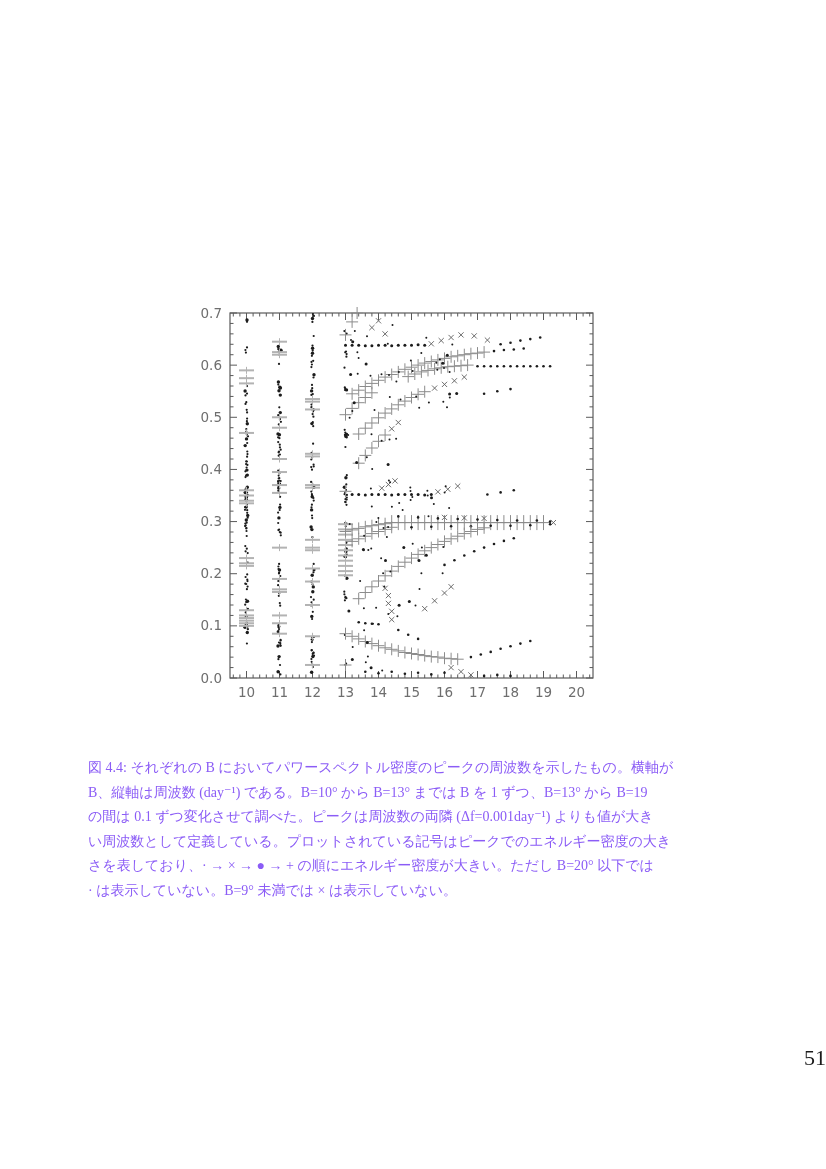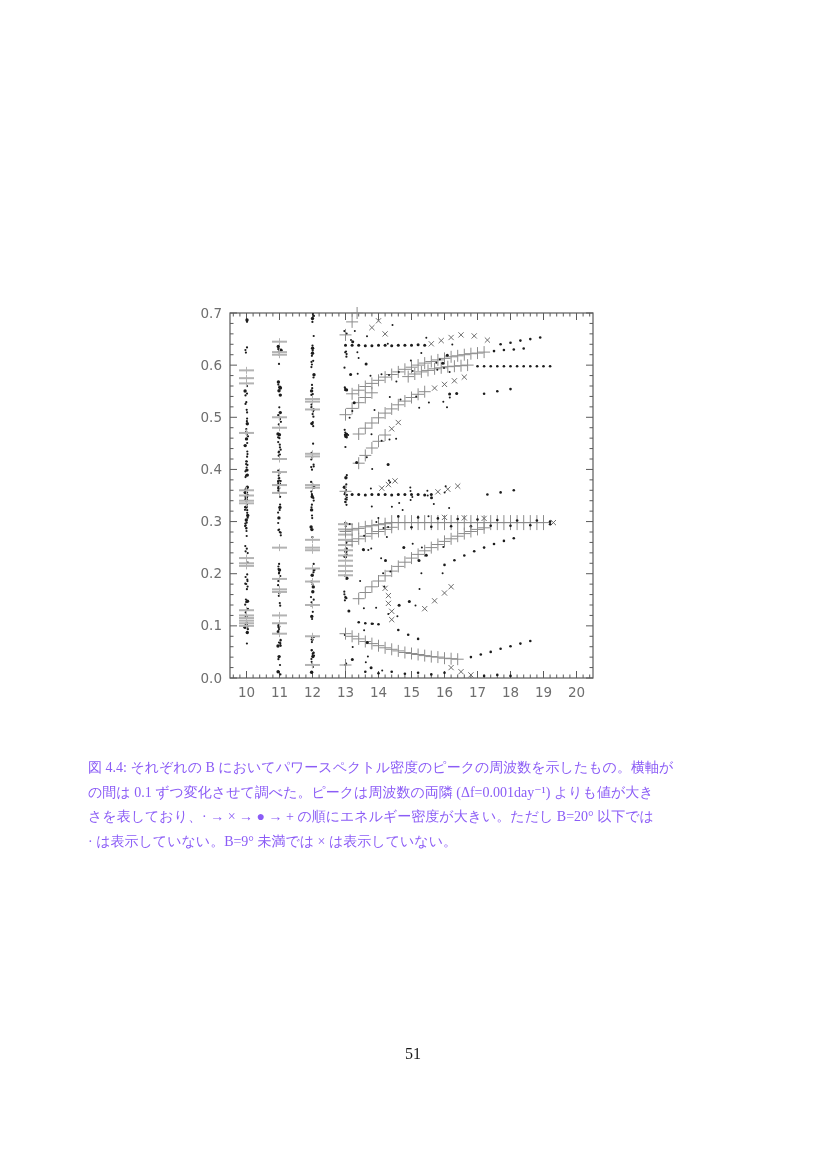--- a/index.html
+++ b/index.html
@@ -2,22 +2,22 @@
 <html><head>
 <meta charset="utf-8">
 <style>
   html,body{margin:0;padding:0;background:#ffffff;}
   .page{position:relative;width:826px;height:1169px;background:#ffffff;overflow:hidden;
         font-family:"Liberation Serif","DejaVu Serif",serif;color:#1a1a1a;}
   #plot-svg{position:absolute;left:0;top:0;width:826px;height:1169px;}
   .caption{position:absolute;left:88px;top:756px;width:656px;
            font-size:14px;line-height:24.6px;color:#8b5cf6;}
   .caption .cline{white-space:nowrap;}
-  .pagenum{position:absolute;left:0;top:1045px;width:100%;text-align:center;
-           font-size:16px;color:#1a1a1a;}
+  .pagenum{position:absolute;left:0;top:1045px;width:100%;text-align:right;
+           font-size:22px;color:#1a1a1a;}
 </style>
 </head>
 <body>
 
 <div class="page">
 
   <svg id="plot-svg" viewBox="0 0 826 1169" xmlns="http://www.w3.org/2000/svg">
       <rect x="230" y="313" width="363" height="365" fill="none" stroke="#5a5a5a" stroke-width="1.2"></rect>
       <line x1="246.5" y1="678" x2="246.5" y2="671" stroke="#5a5a5a" stroke-width="1"></line>
       <line x1="246.5" y1="313" x2="246.5" y2="320" stroke="#5a5a5a" stroke-width="1"></line>
@@ -1050,20 +1050,22 @@
       <circle cx="409.3" cy="601.4" r="1.5" fill="#1c1c1c"></circle>
       <circle cx="403.8" cy="547.4" r="1.5" fill="#1c1c1c"></circle>
       <circle cx="421.4" cy="573.2" r="1" fill="#1c1c1c"></circle>
       <circle cx="419.5" cy="588.9" r="1" fill="#1c1c1c"></circle>
       <circle cx="443.3" cy="547.1" r="1" fill="#1c1c1c"></circle>
       <circle cx="442.6" cy="573.3" r="1" fill="#1c1c1c"></circle>
     </svg>
 
   <div class="caption">
     <div class="cline">図 4.4: それぞれの B においてパワースペクトル密度のピークの周波数を示したもの。横軸が</div>
+    <div class="cline">B、縦軸は周波数 (day⁻¹) である。B=10° から B=13° までは B を 1 ずつ、B=13° から B=19</div>
     <div class="cline">の間は 0.1 ずつ変化させて調べた。ピークは周波数の両隣 (Δf=0.001day⁻¹) よりも値が大き</div>
+    <div class="cline">い周波数として定義している。プロットされている記号はピークでのエネルギー密度の大き</div>
     <div class="cline">さを表しており、· → × → ● → + の順にエネルギー密度が大きい。ただし B=20° 以下では</div>
     <div class="cline">· は表示していない。B=9° 未満では × は表示していない。</div>
   </div>
 
   <div class="pagenum">51</div>
 
 </div>
 
 </body></html>

